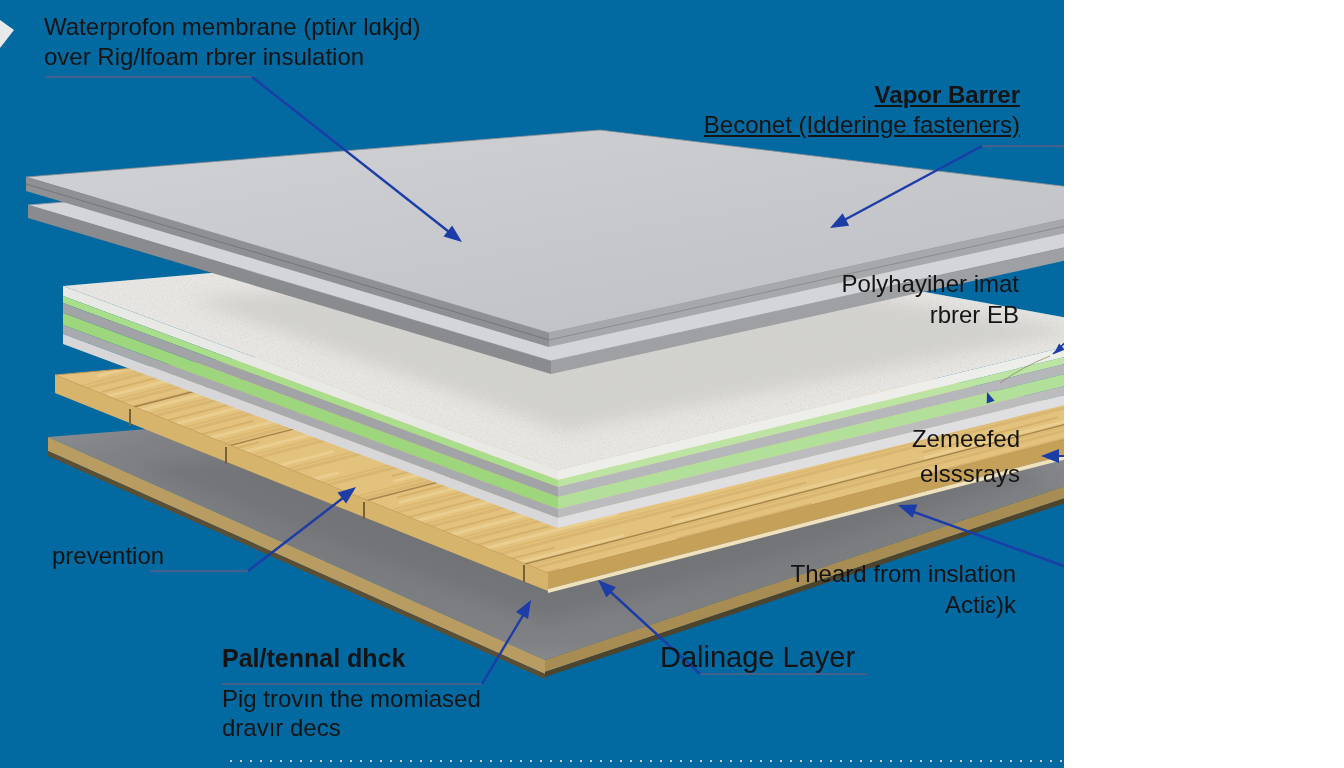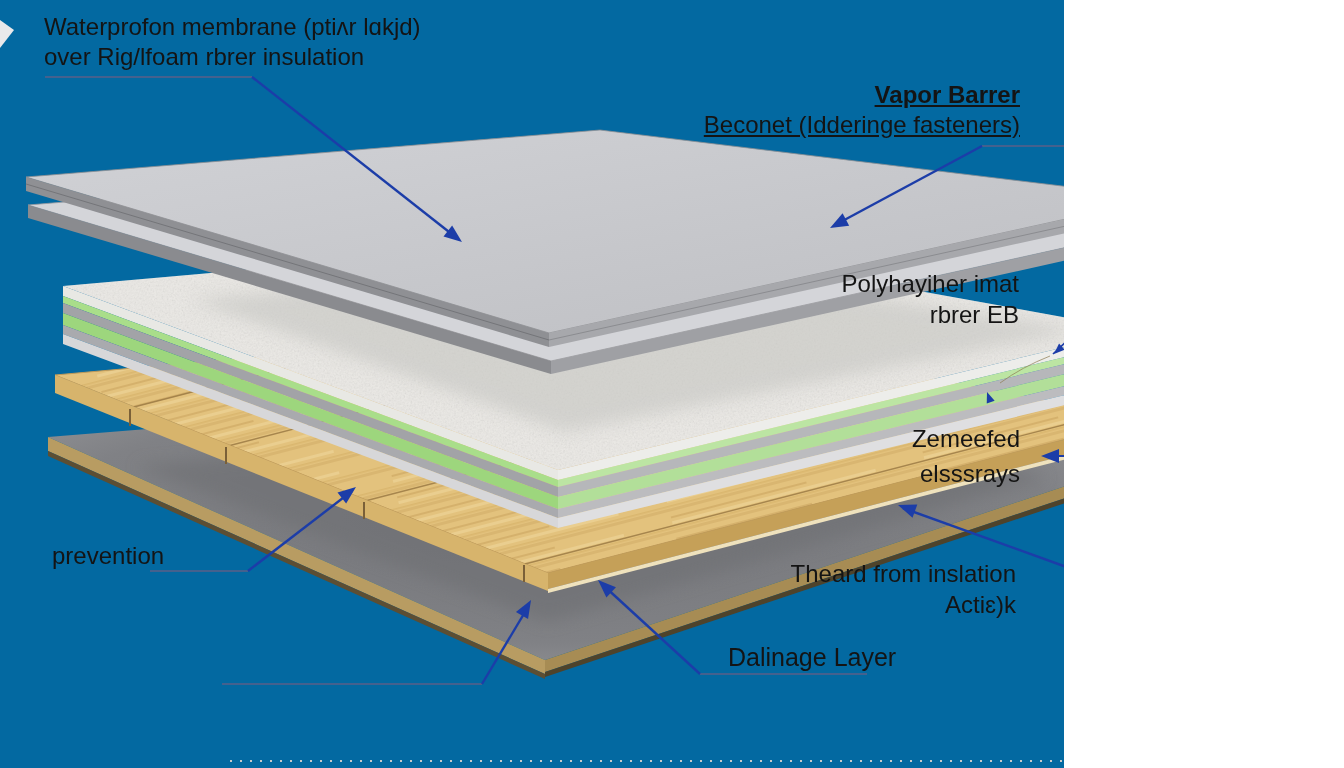--- a/index.html
+++ b/index.html
@@ -169,18 +169,23 @@
 
 <div class="lbl ra" style="right:48px;top:530px;line-height:31px;margin-top:28px;">
   <div>Theard from inslation</div>
   <div>Actiɛ)k</div>
 </div>
 
 <div class="lbl" style="left:36px;top:541px;font-size:25px;">
   <div style="padding-left:8px;font-size:24px;margin-left:8px;">prevention</div>
 </div>
 
+<div class="lbl" style="left:222px;top:644px;line-height:29px;">
+  <div class="b" style="font-size:25px;margin-bottom:11px;">Pal/tennal dhck</div>
+  <div>Pig trovın the momiased</div>
+  <div>dravır decs</div>
+</div>
 
-<div class="lbl b" style="left:728px;top:642px;font-size:25px;">
+<div class="lbl b" style="left:660px;top:642px;font-size:29px;">
   <div>Dalinage Layer</div>
 </div>
 
 </div>
 
 </body></html>

